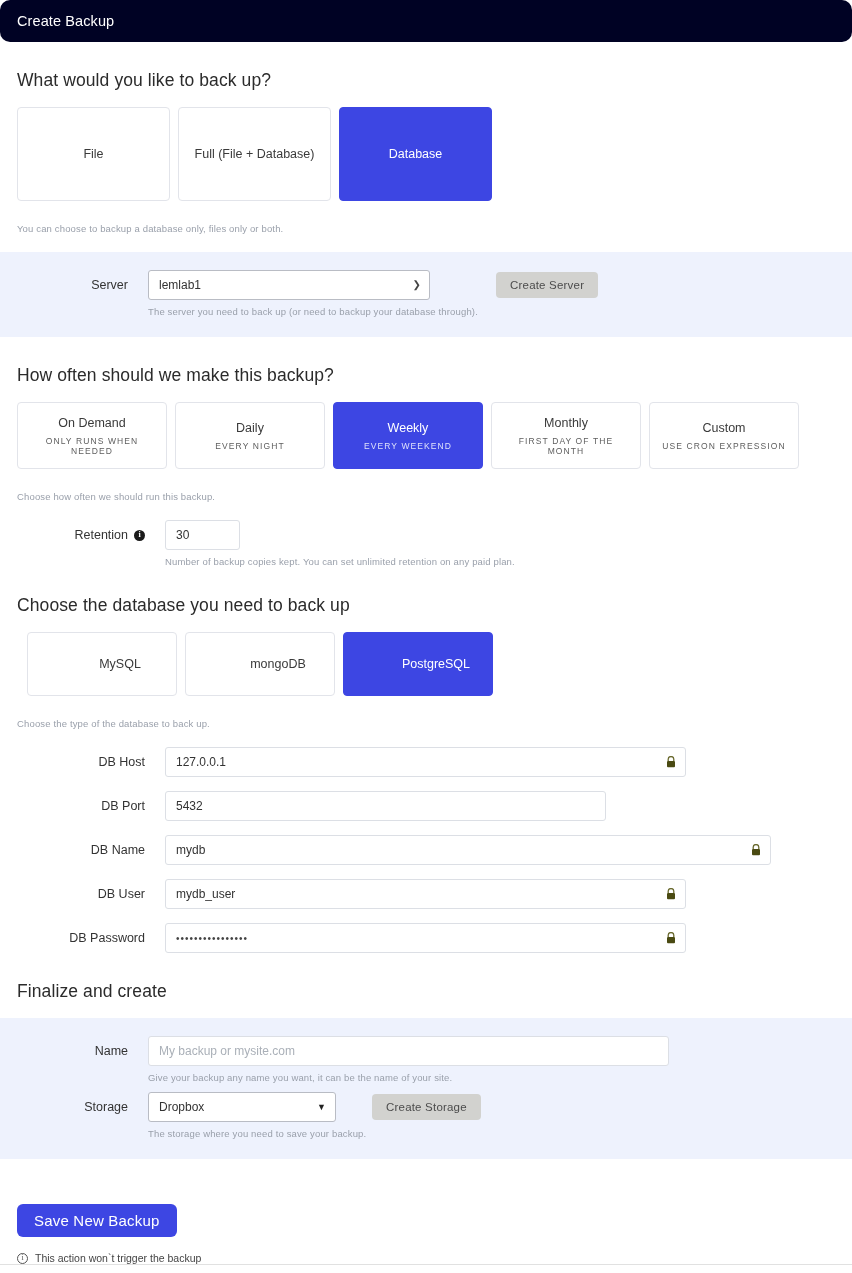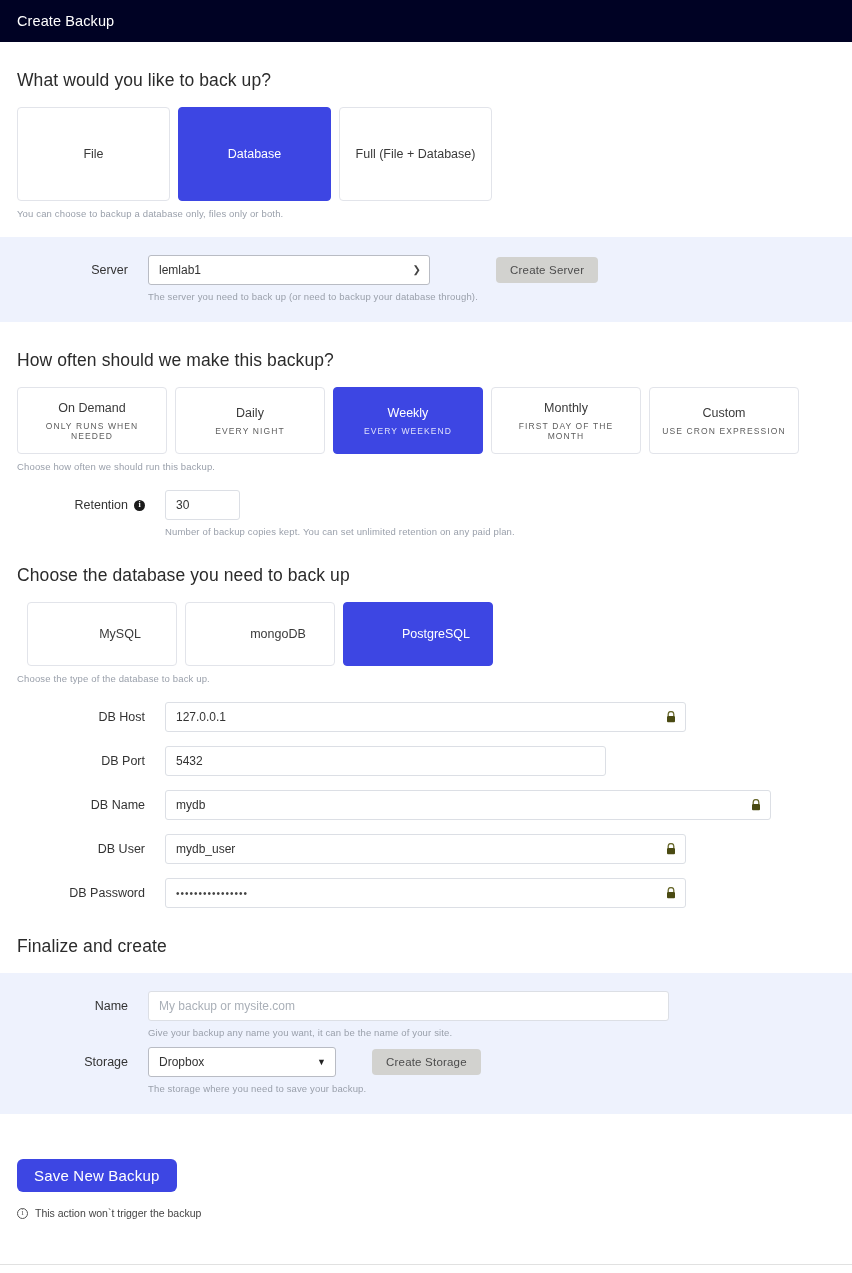--- a/index.html
+++ b/index.html
@@ -17,20 +17,21 @@
     background: #ffffff;
   }
 
   
   .topbar {
     height: 42px;
     background: #000224;
     display: flex;
     align-items: center;
     padding: 0 17px;
+    border-radius: 10px;
   }
   .topbar-title {
     color: #ffffff;
     font-size: 14.5px;
     letter-spacing: .1px;
   }
 
   
   .content { padding: 0 17px; }
 
@@ -83,21 +84,21 @@
   
   .freq-row .choice { width: 150px; height: 67px; }
 
   
   .db-row .choice { width: 150px; height: 64px; padding-left: 44px; }
   .db-row .choice .main { font-size: 12.5px; }
 
   .helper {
     font-size: 9.5px;
     color: #9aa0ab;
-    margin-top: 7px;
+    margin-top: 22px;
     letter-spacing: .15px;
   }
 
   
   .panel {
     background: #eef2fd;
     margin-top: 18px;
     padding: 18px 0 20px 0;
   }
 
@@ -255,25 +256,25 @@
   <div class="topbar">
     <span class="topbar-title">Create Backup</span>
   </div>
 
   <div class="content">
     <h2 class="section-title">What would you like to back up?</h2>
     <div class="choice-row type-row">
       <div class="choice">
         <span class="main">File</span>
       </div>
+      <div class="choice wide">
+        <span class="main">Full (File + Database)</span>
+      </div>
       <div class="choice selected">
         <span class="main">Database</span>
-      </div>
-      <div class="choice wide">
-        <span class="main">Full (File + Database)</span>
       </div>
     </div>
     <div class="helper">You can choose to backup a database only, files only or both.</div>
   </div>
 
   <div class="panel">
     <div class="frow">
       <div class="flabel">Server</div>
       <div class="fctrl">
         <div style="display:flex; align-items:center; gap:66px;">

